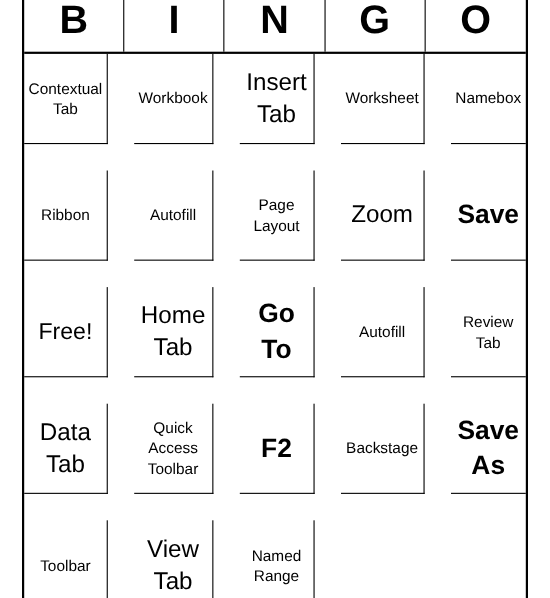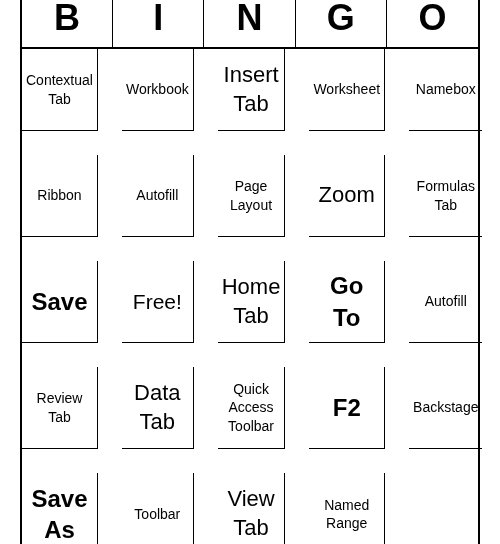--- a/index.html
+++ b/index.html
@@ -82,21 +82,20 @@
   <div class="bingo-grid">
   <div class="bingo-cell">Contextual Tab</div>
       <div class="bingo-cell">Workbook</div>
       <div class="bingo-cell large-text">Insert Tab</div>
       <div class="bingo-cell">Worksheet</div>
       <div class="bingo-cell">Namebox</div>
       <div class="bingo-cell">Ribbon</div>
       <div class="bingo-cell">Autofill</div>
       <div class="bingo-cell">Page Layout</div>
       <div class="bingo-cell large-text">Zoom</div>
-      <div class="bingo-cell">Formulas Tab</div>
       <div class="bingo-cell xl-text">Save</div>
       <div class="bingo-cell free">Free!</div>
       <div class="bingo-cell large-text">Home Tab</div>
       <div class="bingo-cell xl-text">Go To</div>
       <div class="bingo-cell">Autofill</div>
       <div class="bingo-cell">Review Tab</div>
       <div class="bingo-cell large-text">Data Tab</div>
       <div class="bingo-cell">Quick Access Toolbar</div>
       <div class="bingo-cell xl-text">F2</div>
       <div class="bingo-cell">Backstage</div>

